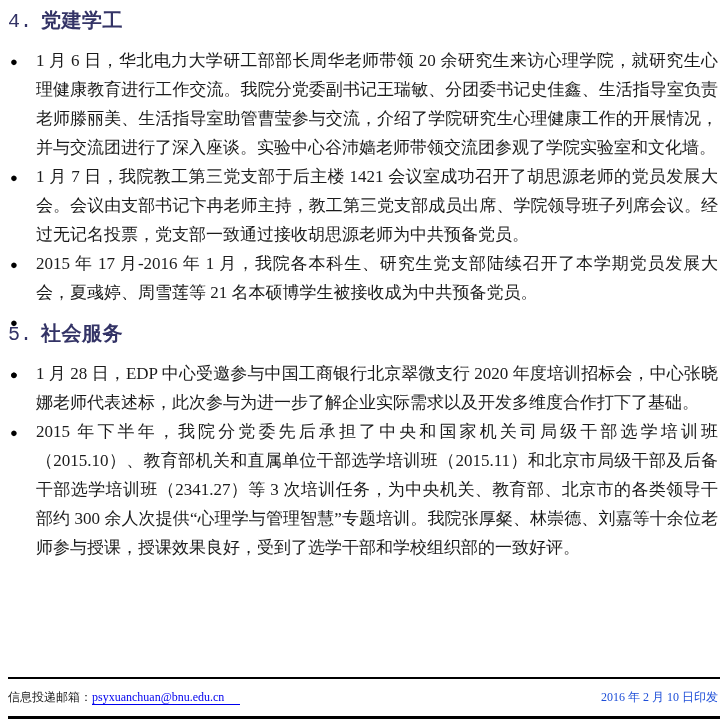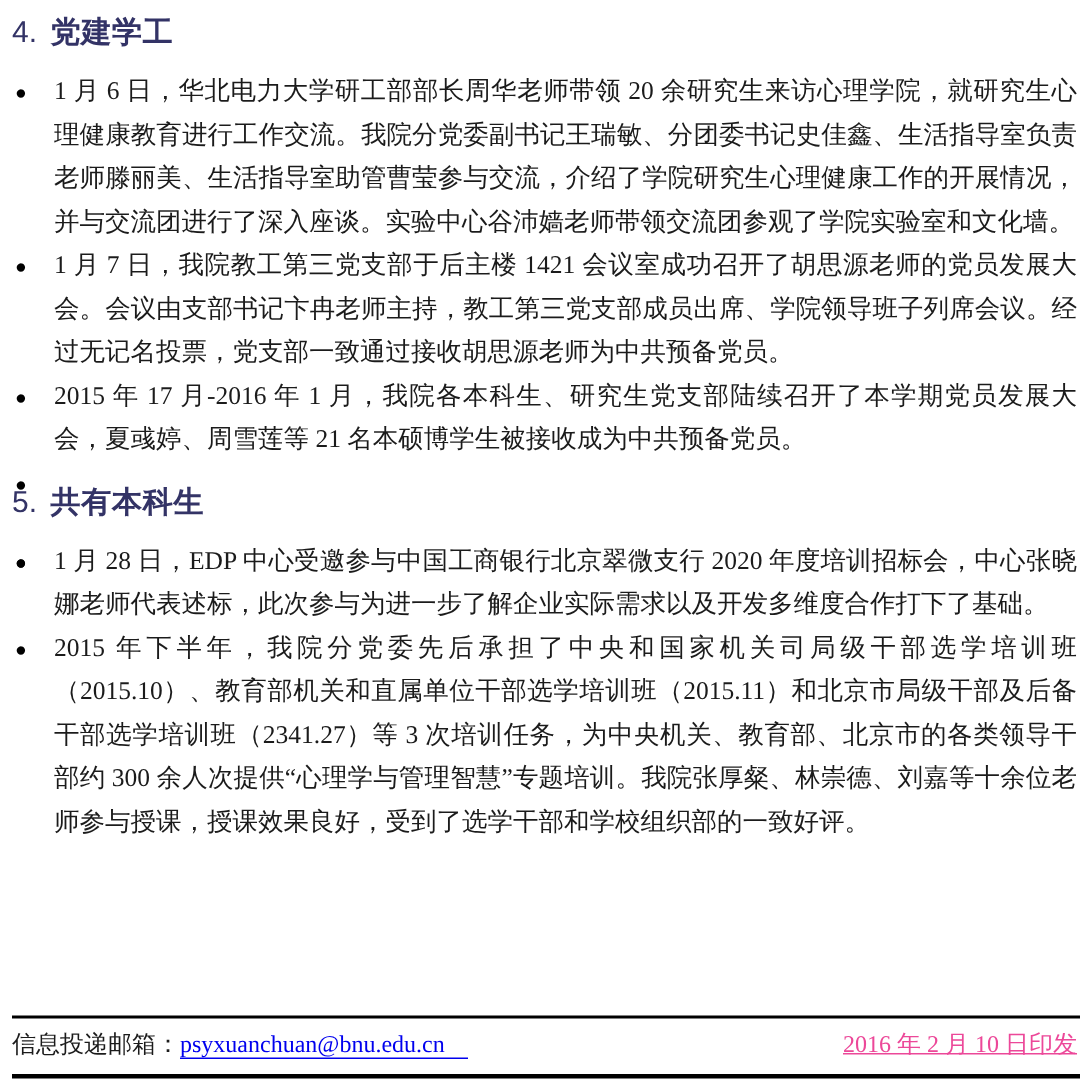--- a/index.html
+++ b/index.html
@@ -10,21 +10,21 @@
     overflow:hidden;
     font-family:"Liberation Serif","DejaVu Serif",serif;
     color:#1b1b1b;
   }
   .page{
     position:absolute;inset:0;
     padding:4px 10px 0 8px;
     box-sizing:border-box;
   }
   .sec-head{
-    font-family:Liberation Sans, sans-serif;
+    font-family:Liberation Mono, monospace;
     color:#333366;
     font-size:20px;
     line-height:24px;
     font-weight:bold;
     margin:6px 0 12px 0;
     letter-spacing:0.5px;
   }
   .sec-head .sec-num{
     font-weight:500;
     margin-right:9px;
@@ -65,32 +65,32 @@
     height:3px;
     background:#000;
   }
   .footer-row{
     position:absolute;
     left:8px;right:10px;
     top:684px;
     display:flex;
     justify-content:space-between;
     align-items:baseline;
-    font-size:16px;
+    font-size:12px;
     line-height:26px;
   }
   .footer-left{white-space:nowrap;}
   .email{
     color:#0000ee;
     text-decoration:none;
     border-bottom:1px solid #0000ee;
     padding-right:16px;
     cursor:pointer;
   }
-  .footer-right{white-space:nowrap;color:#ec4899;text-decoration:underline;}
+  .footer-right{white-space:nowrap;color:#1d4ed8;}
 </style>
 </head>
 <body>
 
 <div class="page">
 
   <section>
     <h2 class="sec-head">
       <span class="sec-num">4.</span><span class="sec-title">党建学工</span>
     </h2>
@@ -105,21 +105,21 @@
         <span class="marker">●</span><span class="txt">2015 年 17 月-2016 年 1 月，我院各本科生、研究生党支部陆续召开了本学期党员发展大会，夏彧婷、周雪莲等 21 名本硕博学生被接收成为中共预备党员。</span>
       </li>
       <li class="bullet-item">
         <span class="marker">●</span>
       </li>
     </ul>
   </section>
 
   <section class="sec-gap">
     <h2 class="sec-head">
-      <span class="sec-num">5.</span><span class="sec-title">共有本科生</span>
+      <span class="sec-num">5.</span><span class="sec-title">社会服务</span>
     </h2>
     <ul class="bullets">
       <li class="bullet-item">
         <span class="marker">●</span>
       </li>
       <li class="bullet-item">
         <span class="marker">●</span><span class="txt">1 月 28 日，EDP 中心受邀参与中国工商银行北京翠微支行 2020 年度培训招标会，中心张晓娜老师代表述标，此次参与为进一步了解企业实际需求以及开发多维度合作打下了基础。</span>
       </li>
       <li class="bullet-item">
         <span class="marker">●</span><span class="txt">2015 年下半年，我院分党委先后承担了中央和国家机关司局级干部选学培训班（2015.10）、教育部机关和直属单位干部选学培训班（2015.11）和北京市局级干部及后备干部选学培训班（2341.27）等 3 次培训任务，为中央机关、教育部、北京市的各类领导干部约 300 余人次提供“心理学与管理智慧”专题培训。我院张厚粲、林崇德、刘嘉等十余位老师参与授课，授课效果良好，受到了选学干部和学校组织部的一致好评。</span>

